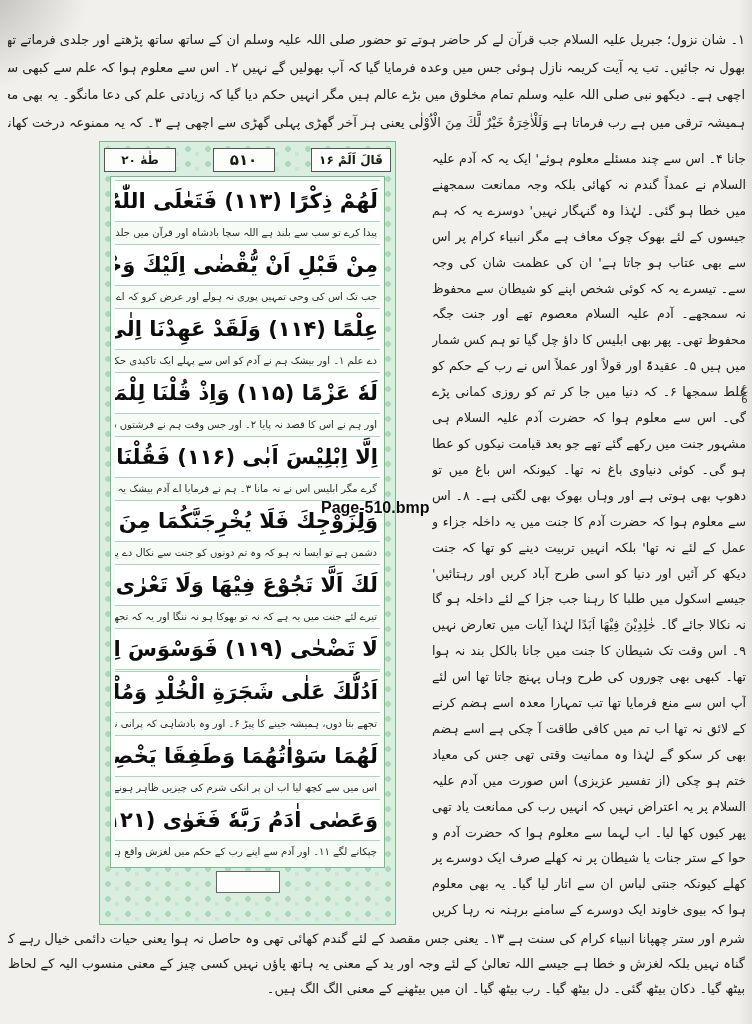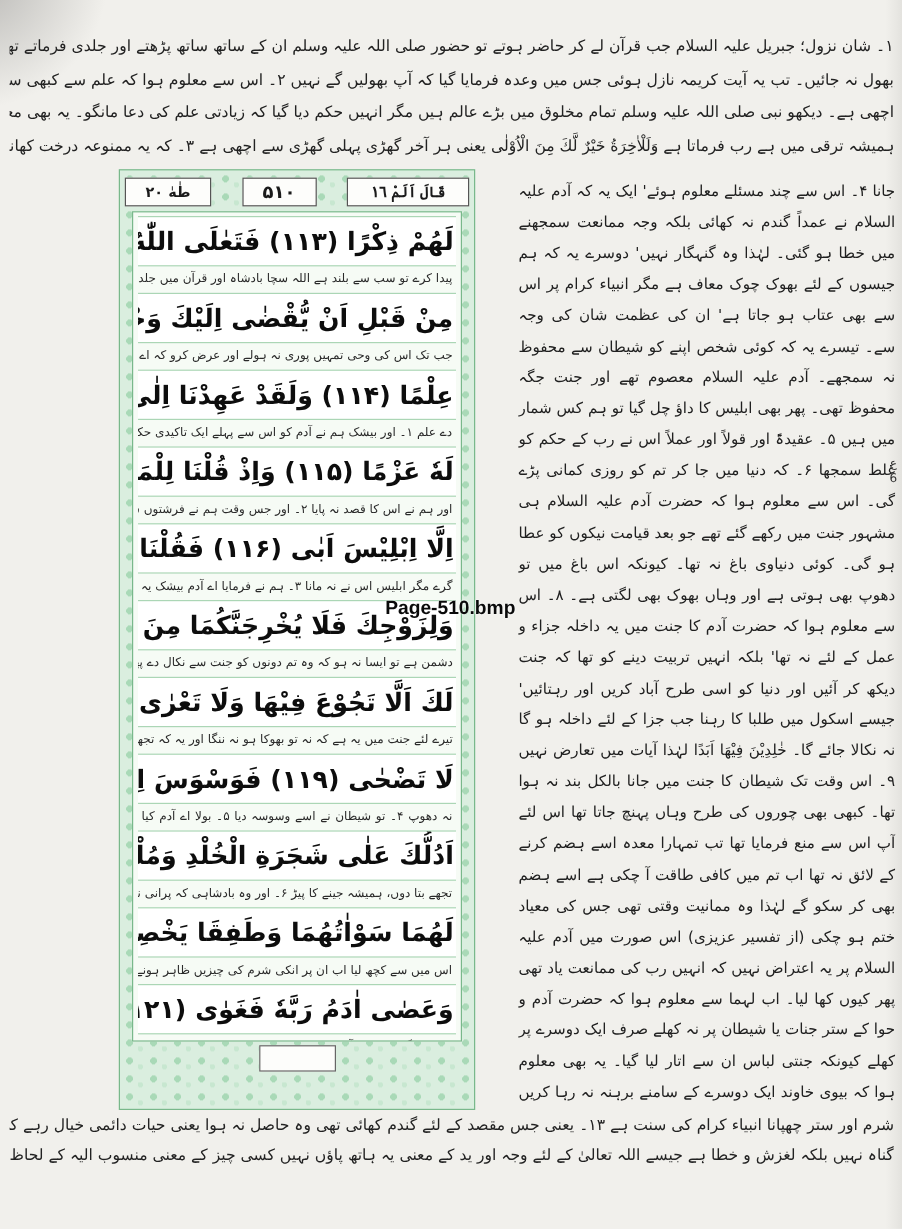--- a/index.html
+++ b/index.html
@@ -38,21 +38,21 @@
   }
   .qhead{
     height:26px;margin:5px 4px 3px 4px;display:flex;flex-direction:row;
     justify-content:space-between;align-items:center;
   }
   .qcell{
     background:#fdfdfb;border:1px solid #555;height:24px;
     display:flex;align-items:center;justify-content:center;
     font-size:12px;font-weight:bold;color:#1a1a1a;padding:0 6px;box-sizing:border-box;
   }
-  .qcell.juz{width:102px;font-family:Liberation Serif, serif;}
+  .qcell.juz{width:80px;}
   .qcell.pageno{width:62px;font-size:15px;}
   .qcell.surah{width:72px;text-align:center;}
   .qinner{
     margin:0 10px;height:692px;border:1px solid #79b88b;background:#f6fbf5;
     padding:3px 4px;box-sizing:border-box;overflow:hidden;
   }
   .pair{margin-bottom:1px;}
   .arline{
     background:#ffffff;border-top:1px solid #abd6b5;border-bottom:1px solid #abd6b5;
     font-size:21px;font-weight:bold;line-height:40px;height:40px;
@@ -138,21 +138,20 @@
         <div class="urline">دشمن ہے تو ایسا نہ ہو کہ وہ تم دونوں کو جنت سے نکال دے پھر تو مشقت میں پڑے</div>
       </div>
 
       <div class="pair">
         <div class="arline">لَكَ اَلَّا تَجُوْعَ فِيْهَا وَلَا تَعْرٰى (۱۱۸) وَاَنَّكَ لَا تَظْمَؤُا فِيْهَا وَ</div>
         <div class="urline">تیرے لئے جنت میں یہ ہے کہ نہ تو بھوکا ہو نہ ننگا اور یہ کہ تجھے نہ اس میں پیاس</div>
       </div>
 
       <div class="pair">
         <div class="arline">لَا تَضْحٰى (۱۱۹) فَوَسْوَسَ اِلَيْهِ الشَّيْطٰنُ قَالَ يٰاٰدَمُ هَلْ</div>
-        <div class="urline">نہ دھوپ ۴۔ تو شیطان نے اسے وسوسہ دیا ۵۔ بولا اے آدم کیا</div>
       </div>
 
       <div class="pair">
         <div class="arline">اَدُلُّكَ عَلٰى شَجَرَةِ الْخُلْدِ وَمُلْكٍ لَّا يَبْلٰى (۱۲۰) فَاَكَلَا مِنْهَا فَبَدَتْ</div>
         <div class="urline">تجھے بتا دوں، ہمیشہ جینے کا پیڑ ۶۔ اور وہ بادشاہی کہ پرانی نہ پڑے ۷۔ تو ان دونوں نے</div>
       </div>
 
       <div class="pair">
         <div class="arline">لَهُمَا سَوْاٰتُهُمَا وَطَفِقَا يَخْصِفٰنِ عَلَيْهِمَا مِنْ وَّرَقِ الْجَنَّةِ</div>
         <div class="urline">اس میں سے کچھ لیا اب ان پر انکی شرم کی چیزیں ظاہر ہونے لگیں اور جنت کے پتے</div>
@@ -174,13 +173,14 @@
   <div>ع</div>
   <div>6</div>
 </div>
 
 <div id="watermark">Page-510.bmp</div>
 
 <div id="bottom-notes" class="notes rtl">
 
 <div class="nline">شرم اور ستر چھپانا انبیاء کرام کی سنت ہے ۱۳۔ یعنی جس مقصد کے لئے گندم کھائی تھی وہ حاصل نہ ہوا یعنی حیات دائمی خیال رہے کہ انبیاء کرام کے عصیان کے معنی</div>
     <div class="nline">گناہ نہیں بلکہ لغزش و خطا ہے جیسے اللہ تعالیٰ کے لئے وجہ اور ید کے معنی یہ ہاتھ پاؤں نہیں کسی چیز کے معنی منسوب الیہ کے لحاظ سے ضروری ہیں۔ آنکھ بیٹھ گئی۔ گلا</div>
+    <div class="nline">بیٹھ گیا۔ دکان بیٹھ گئی۔ دل بیٹھ گیا۔ رب بیٹھ گیا۔ ان میں بیٹھنے کے معنی الگ الگ ہیں۔</div>
   </div>
 
 </body></html>

